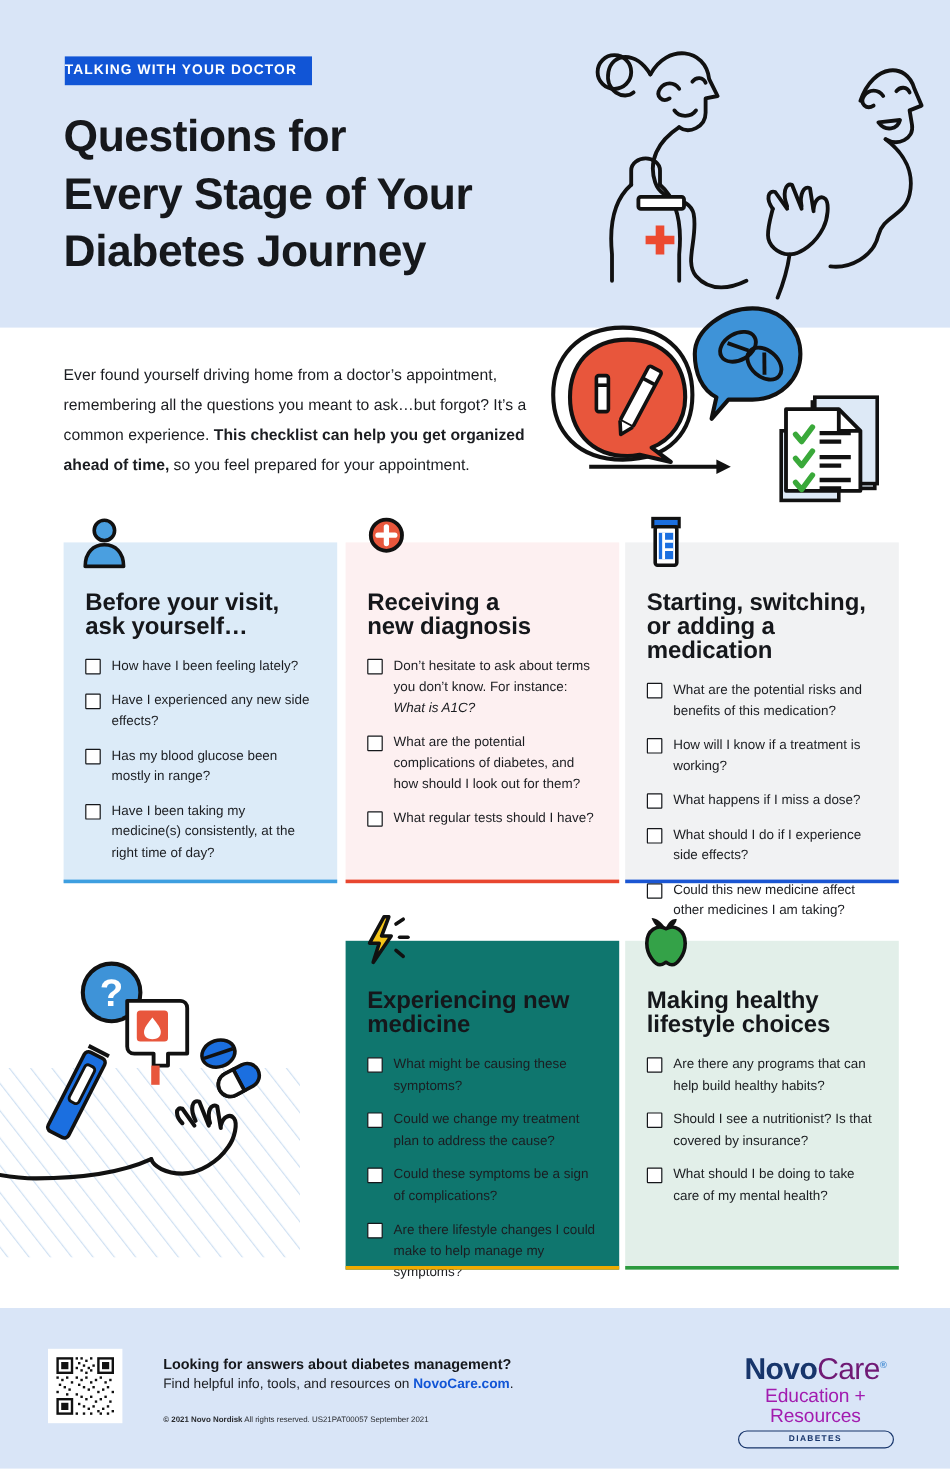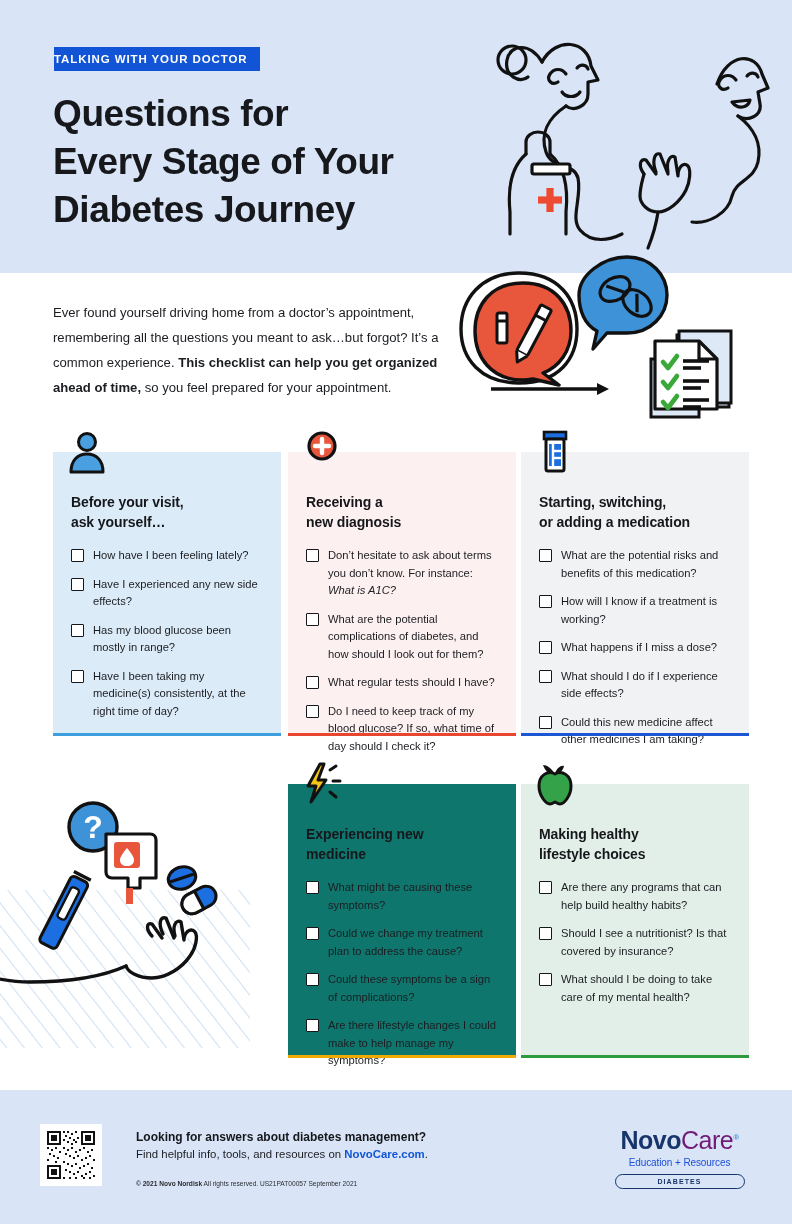--- a/index.html
+++ b/index.html
@@ -43,21 +43,21 @@
   
   .card {
     position:absolute; background:#f3f3f3;
     padding:40px 18px 14px 18px;
   }
   .card-icon {
     position:absolute; left:14px; top:-22px;
     width:40px; height:44px;
   }
   .card h3 {
-    font-size:14px; line-height:20px; font-weight:bold; color:#15171b;
+    font-size:20px; line-height:20px; font-weight:bold; color:#15171b;
     margin-bottom:15px; letter-spacing:-0.1px;
   }
   .chk-list { list-style:none; }
   .chk-item { display:flex; margin-bottom:11px; }
   .chk-box {
     flex:0 0 auto; width:13px; height:13px;
     border:1.6px solid #15171b; background:#fff;
     margin-right:9px; margin-top:2px; border-radius:1px;
   }
   .chk-text { font-size:11.2px; line-height:17.5px; color:#1b1d21; }
@@ -100,21 +100,21 @@
   .foot-sub a { color:#1155d6; font-weight:bold; text-decoration:none; }
   .foot-legal {
     position:absolute; left:136px; top:1180px;
     font-size:6.6px; color:#2a2c30;
   }
   .foot-legal b { font-weight:bold; }
   .logo { position:absolute; left:607px; top:1124px; width:145px; height:66px; text-align:center; }
   .logo-main { font-size:25px; font-weight:bold; color:#17356b; letter-spacing:-0.5px; line-height:28px; }
   .logo-main span.care { color:#701a75; font-weight:normal; }
   .logo-main sup { font-size:8px; vertical-align:super; color:#4a8fd4; }
-  .logo-sub { font-size:10px; color:#1d4ed8; line-height:17px; letter-spacing:-0.1px; }
+  .logo-sub { font-size:16px; color:#a21caf; line-height:17px; letter-spacing:-0.1px; }
   .logo-pill {
     margin:3px auto 0; width:130px; height:15px; border:1.3px solid #17356b;
     border-radius:8px; font-size:7px; font-weight:bold; letter-spacing:1.1px;
     color:#17356b; line-height:13px;
   }
 </style>
 </head>
 <body>
 
 <div class="page">
@@ -261,24 +261,20 @@
         <span class="chk-box"></span>
         <span class="chk-text"><span>Don’t hesitate to ask about terms you don’t know. For instance:</span> <i>What is A1C?</i></span>
       </li>
       <li class="chk-item">
         <span class="chk-box"></span>
         <span class="chk-text">What are the potential complications of diabetes, and how should I look out for them?</span>
       </li>
       <li class="chk-item">
         <span class="chk-box"></span>
         <span class="chk-text">What regular tests should I have?</span>
-      </li>
-      <li class="chk-item">
-        <span class="chk-box"></span>
-        <span class="chk-text">Do I need to keep track of my blood glucose? If so, what time of day should I check it?</span>
       </li>
     </ul>
     <div class="card-rule"></div>
   </div>
 
   <div class="card" id="card3">
     <svg class="card-icon" viewBox="0 0 40 44">
       <rect x="9" y="2" width="22" height="7" fill="#1b6fe0" stroke="#111" stroke-width="2.6"></rect>
       <rect x="11" y="9" width="18" height="32" rx="2" fill="#fff" stroke="#111" stroke-width="3"></rect>
       <rect x="14" y="14" width="12" height="22" fill="#1b6fe0"></rect>

